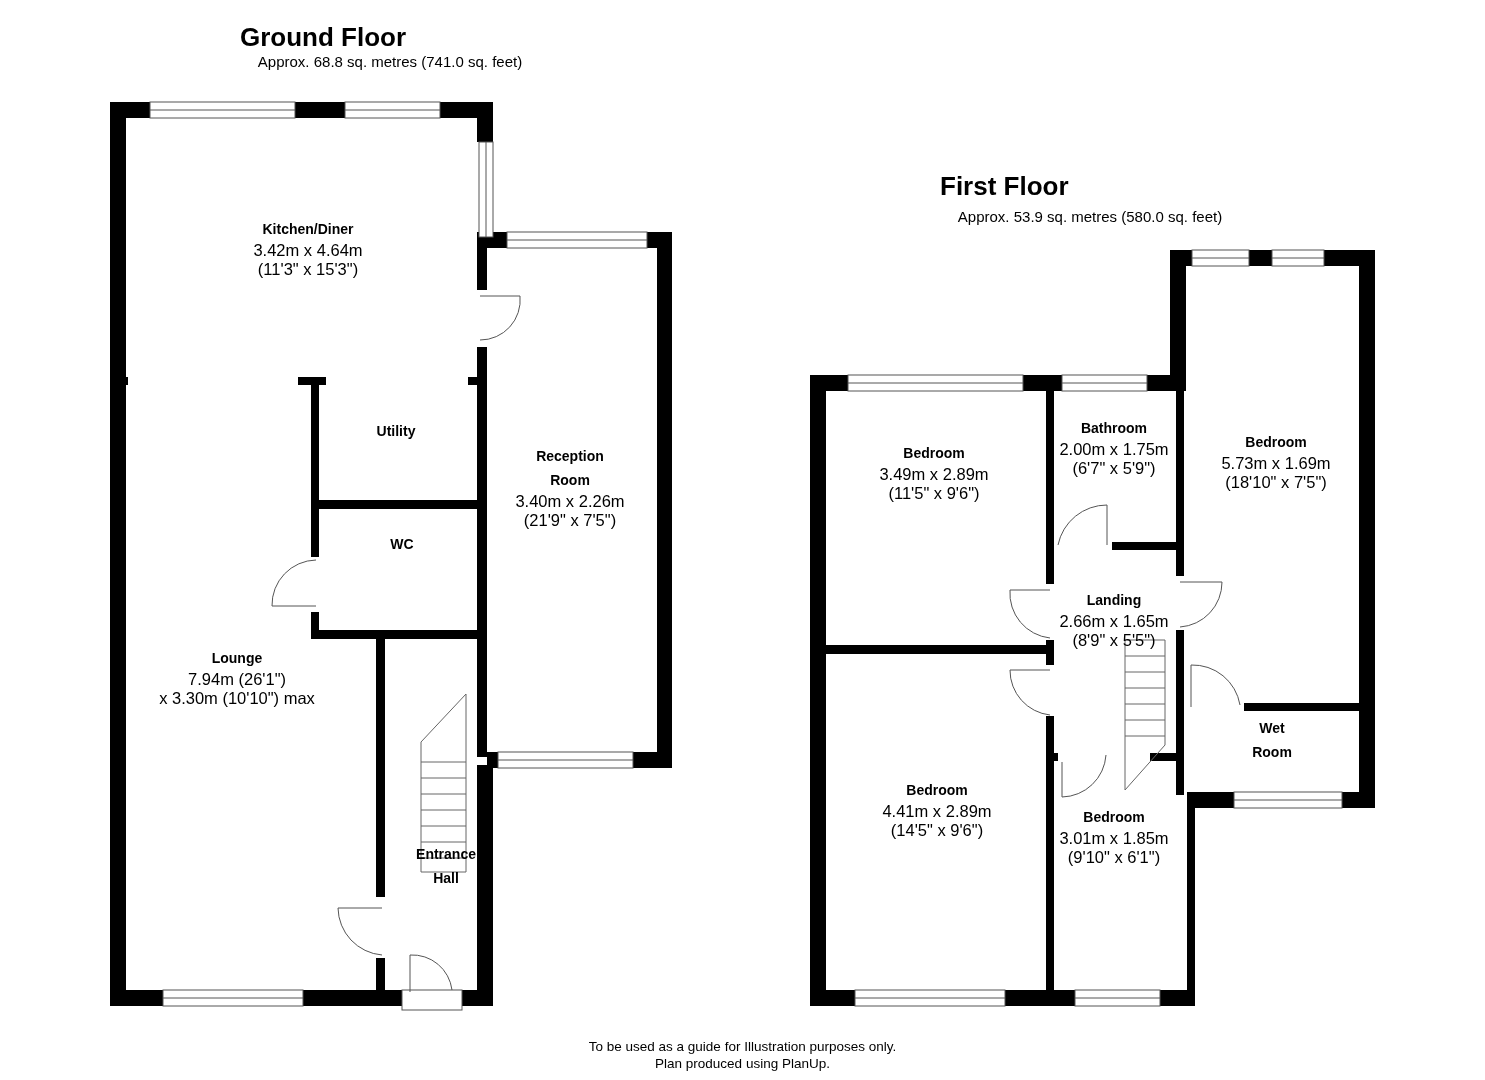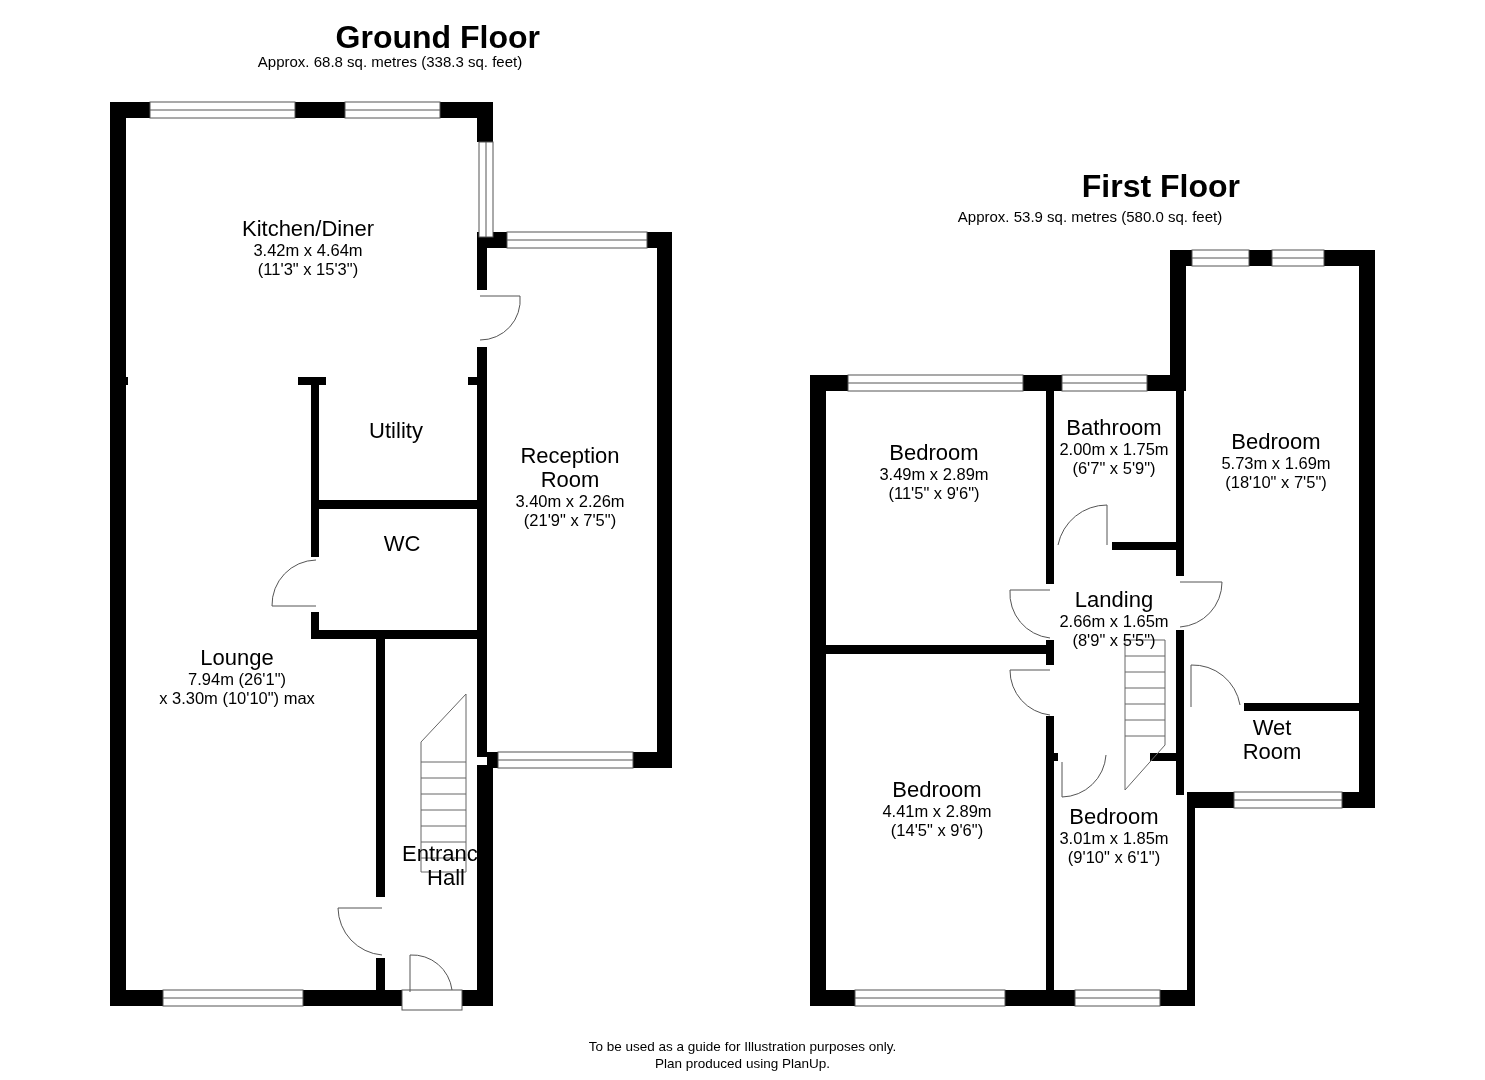--- a/index.html
+++ b/index.html
@@ -1,22 +1,22 @@
 <!DOCTYPE html>
 <html><head>
 <meta charset="utf-8">
 <style>
   html, body { margin: 0; padding: 0; background: #ffffff; }
   body { width: 1485px; height: 1080px; position: relative; overflow: hidden;
          font-family: "Liberation Sans", sans-serif; color: #000; }
   .plan-svg { position: absolute; left: 0; top: 0; }
-  .floor-title { position: absolute; text-align: right; font-weight: bold; font-size: 32px; line-height: 28px; }
+  .floor-title { position: absolute; text-align: left; font-weight: bold; font-size: 26px; line-height: 28px; }
   .floor-area { position: absolute; text-align: center; font-size: 15px; line-height: 18px; }
   .room { position: absolute; text-align: center; transform: translateX(-50%); white-space: nowrap; }
-  .room .name { font-weight: normal; font-size: 22px; line-height: 24px; display: block; }
+  .room .name { font-weight: bold; font-size: 14px; line-height: 24px; display: block; }
   .room .dim { font-size: 16.5px; line-height: 19px; display: block; }
   .footer { position: absolute; left: 0; width: 1485px; text-align: center; font-size: 13.5px; line-height: 17px; top: 1038px; }
 </style>
 </head>
 <body>
 
 <svg class="plan-svg" width="1485" height="1080" viewBox="0 0 1485 1080">
   <g fill="#000">
 
     <rect x="110" y="102" width="16" height="903"></rect>
@@ -125,21 +125,21 @@
     <line x1="1125" y1="656" x2="1165" y2="656"></line>
     <line x1="1125" y1="672" x2="1165" y2="672"></line>
     <line x1="1125" y1="688" x2="1165" y2="688"></line>
     <line x1="1125" y1="704" x2="1165" y2="704"></line>
     <line x1="1125" y1="720" x2="1165" y2="720"></line>
     <line x1="1125" y1="736" x2="1165" y2="736"></line>
   </g>
 </svg>
 
 <div class="floor-title" style="left:240px;width:300px;top:23px;">Ground Floor</div>
-<div class="floor-area" style="left:190px;width:400px;top:53px;">Approx. 68.8 sq. metres (338.3 sq. feet)</div>
+<div class="floor-area" style="left:190px;width:400px;top:53px;">Approx. 68.8 sq. metres (741.0 sq. feet)</div>
 
 <div class="room" style="left:308px;top:217px;">
   <span class="name">Kitchen/Diner</span>
   <span class="dim">3.42m x 4.64m</span>
   <span class="dim">(11'3" x 15'3")</span>
 </div>
 <div class="room" style="left:396px;top:419px;">
   <span class="name">Utility</span>
 </div>
 <div class="room" style="left:570px;top:444px;">

